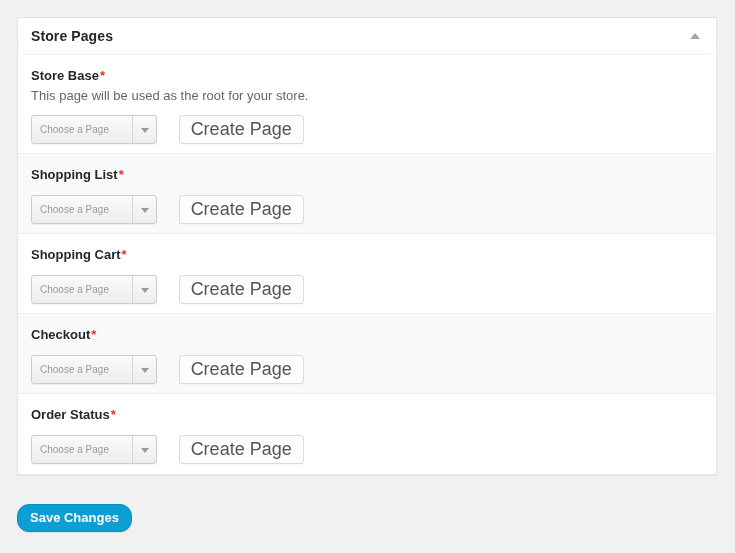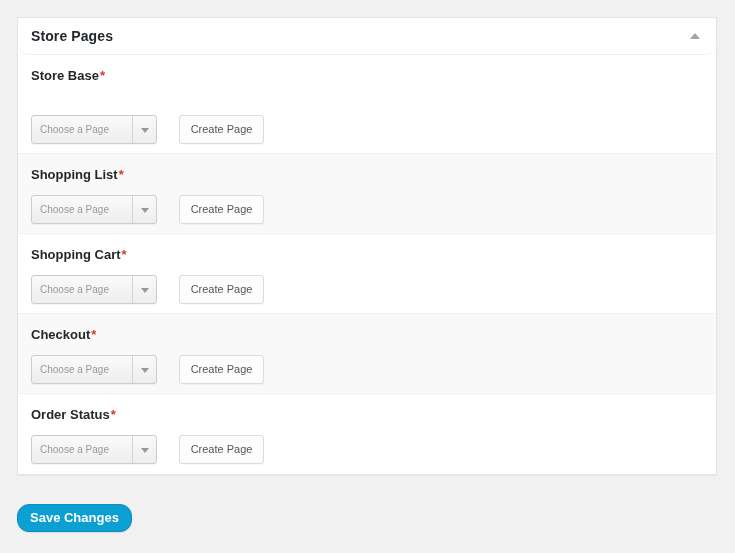--- a/index.html
+++ b/index.html
@@ -173,21 +173,21 @@
 
   
   .btn-secondary {
     display: inline-block;
     margin-left: 18px;
     padding: 0 11px;
     height: 29px;
     line-height: 27px;
     vertical-align: top;
     font-family: "Liberation Sans", sans-serif;
-    font-size: 11px;
+    font-size: 18px;
     color: #555555;
     background: #fdfdfd;
     border: 1px solid #dcdcdc;
     border-radius: 3px;
     box-sizing: border-box;
     box-shadow: 0 1px 0 rgba(0,0,0,0.03);
     cursor: pointer;
     white-space: nowrap;
   }
 
@@ -219,20 +219,21 @@
 
   <div class="postbox-header">
     <div class="postbox-title">Store Pages</div>
     <button class="handle-toggle">
       <span class="caret"></span>
     </button>
   </div>
 
   <div class="field-row tall">
     <div class="field-label"><span>Store Base</span><span class="req">*</span></div>
+    <div class="field-desc">This page will be used as the root for your store.</div>
     <div class="controls">
       <span class="wp-select">
         <span class="sel-text">Choose a Page</span>
         <span class="sel-arrow-box">
             <span class="sel-arrow"></span>
           </span>
       </span>
       <button class="btn-secondary">Create Page</button>
     </div>
   </div>

